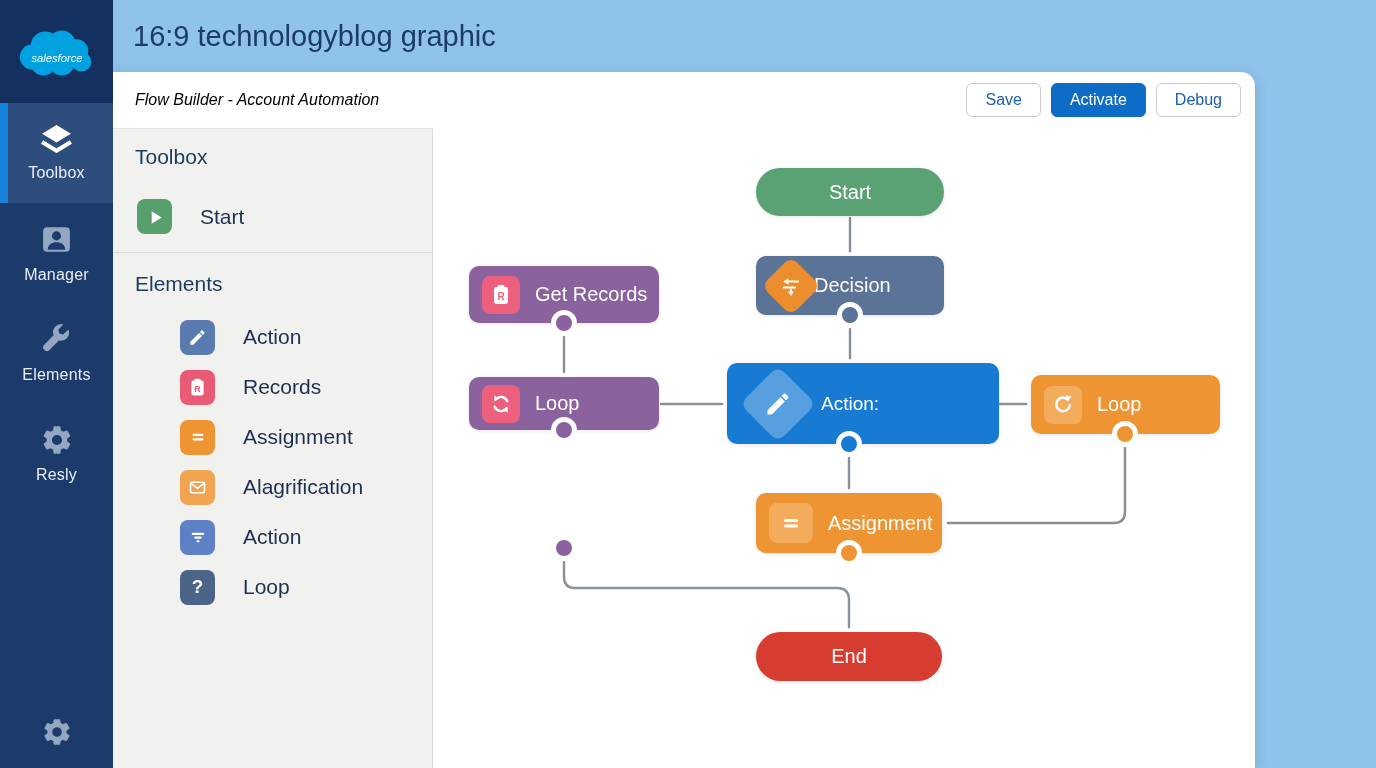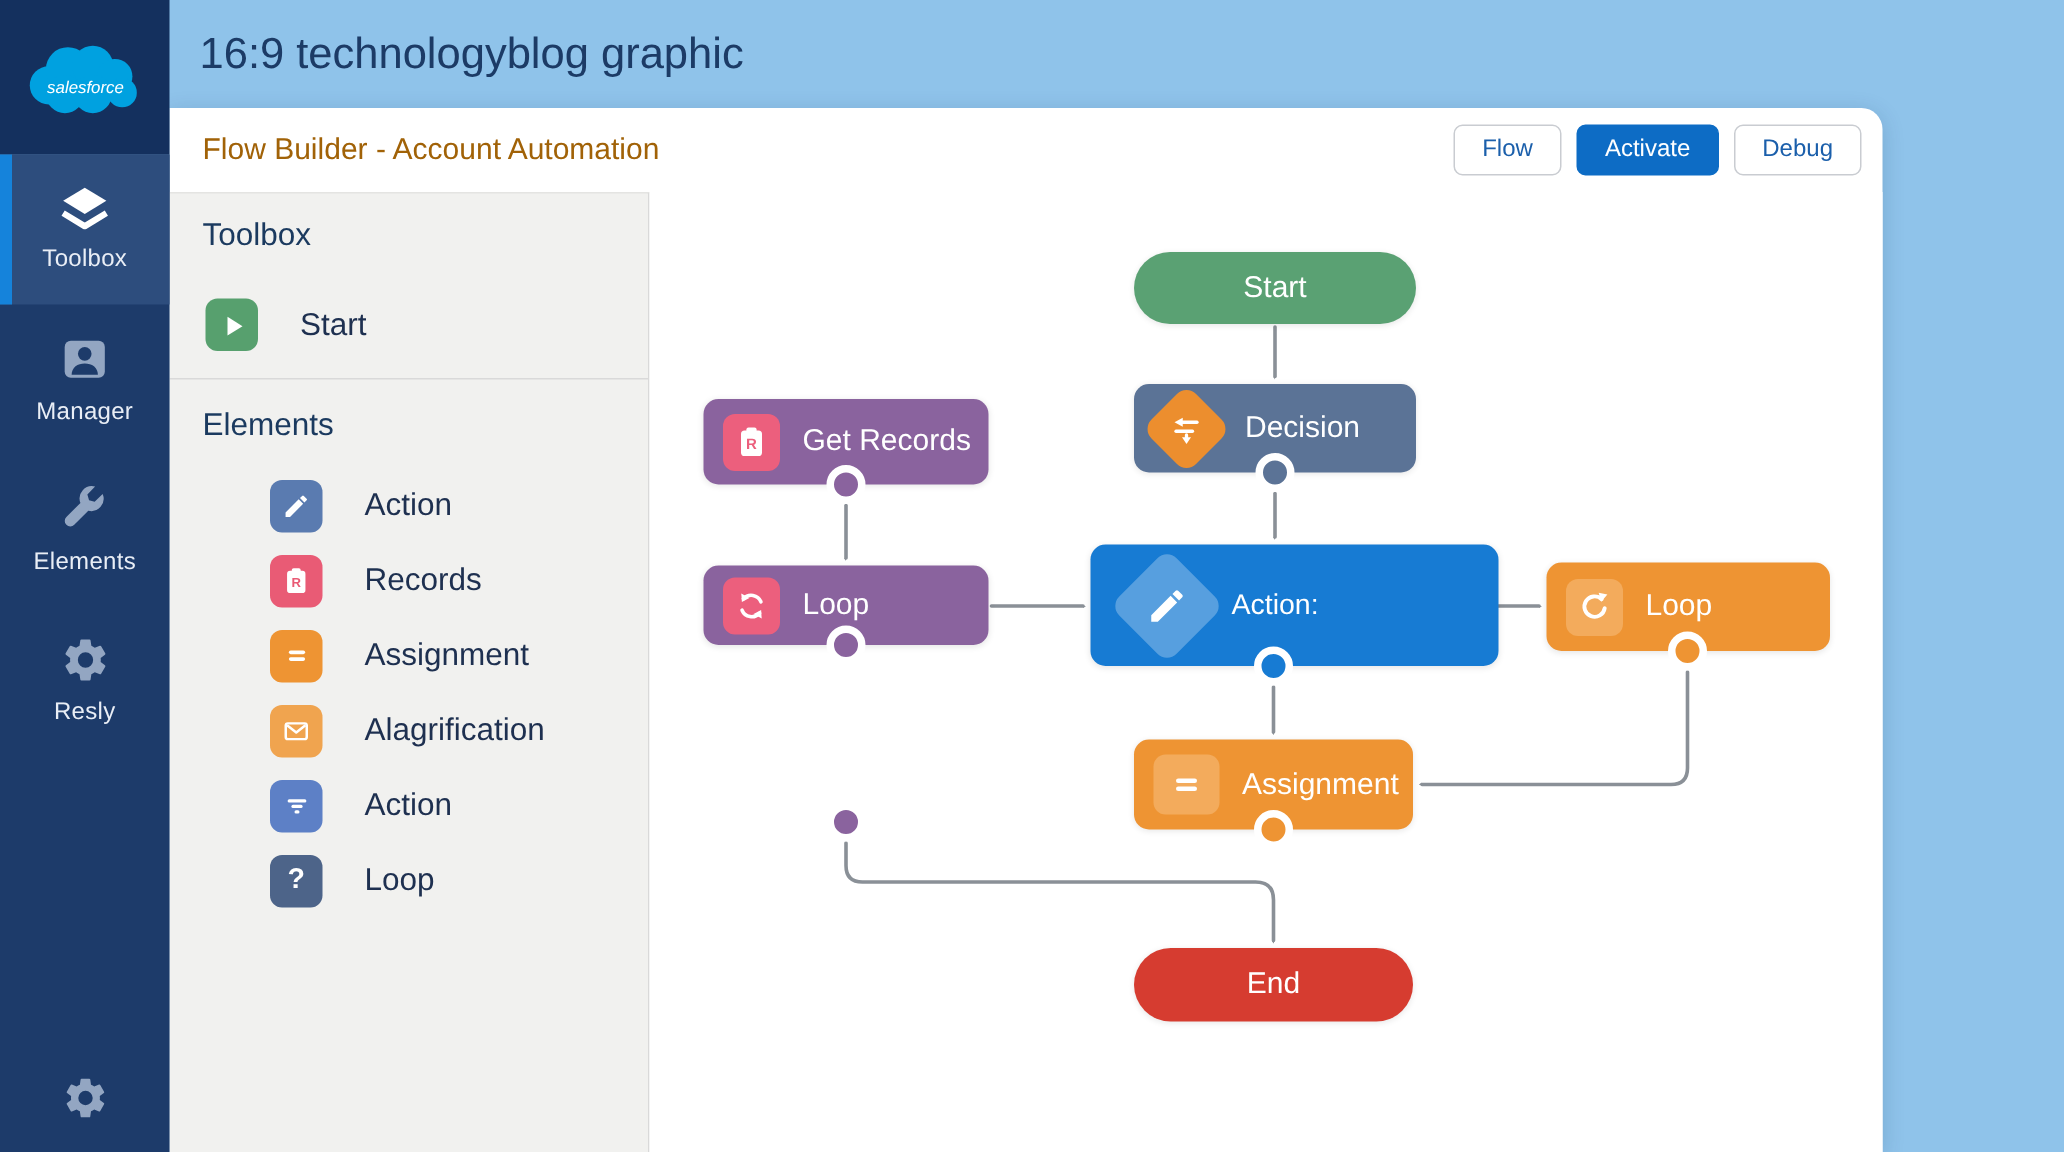--- a/index.html
+++ b/index.html
@@ -20,21 +20,21 @@
   .sidebar-gear{position:absolute;left:0;right:0;bottom:20px;display:flex;justify-content:center;}
 
   
   .page-title{position:absolute;left:133px;top:20px;font-size:29px;color:#1c3b66;z-index:2;}
 
   
   .app-panel{position:absolute;left:113px;top:72px;width:1142px;height:696px;background:#ffffff;
              border-top-right-radius:14px;box-shadow:0 3px 14px rgba(21,57,102,.18);z-index:4;
              display:flex;flex-direction:column;}
   .app-header{height:56px;display:flex;align-items:center;padding:0 14px 0 22px;flex:0 0 auto;}
-  .app-header .hdr-title{font-size:20px;color:#a16207;}
+  .app-header .hdr-title{font-size:16px;color:#000000;font-style:italic;}
   .hdr-buttons{margin-left:auto;display:flex;gap:10px;}
   .btn{height:34px;padding:0 18px;border-radius:6px;font-size:16px;font-family:inherit;cursor:pointer;
        border:1px solid #c9ccd1;background:#fff;color:#1b5fab;}
   .btn.primary{background:#0d6cc5;border-color:#0d6cc5;color:#fff;}
 
   .app-body{flex:1;display:flex;min-height:0;}
 
   
   .toolbox{width:320px;flex:0 0 320px;background:#f1f1ef;border-right:1px solid #d9d9d9;
            border-top:1px solid #e4e4e2;box-sizing:border-box;}
@@ -132,21 +132,21 @@
       <path fill="#93a6c2" d="M19.14 12.94a7 7 0 0 0 0-1.88l2.03-1.58a.5.5 0 0 0 .12-.64l-1.92-3.32a.5.5 0 0 0-.61-.22l-2.39.96a7.3 7.3 0 0 0-1.62-.94l-.36-2.54a.5.5 0 0 0-.5-.42h-3.84a.5.5 0 0 0-.5.42l-.36 2.54c-.59.24-1.13.56-1.62.94l-2.39-.96a.5.5 0 0 0-.61.22L2.65 8.84a.5.5 0 0 0 .12.64l2.03 1.58a7 7 0 0 0 0 1.88l-2.03 1.58a.5.5 0 0 0-.12.64l1.92 3.32c.14.24.42.34.61.22l2.39-.96c.49.38 1.03.7 1.62.94l.36 2.54a.5.5 0 0 0 .5.42h3.84a.5.5 0 0 0 .5-.42l.36-2.54c.59-.24 1.13-.56 1.62-.94l2.39.96c.23.09.5 0 .61-.22l1.92-3.32a.5.5 0 0 0-.12-.64l-2.03-1.58zM12 15.6a3.6 3.6 0 1 1 0-7.2 3.6 3.6 0 0 1 0 7.2z"></path>
     </svg>
   </div>
 </nav>
 
 <div class="app-panel">
 
   <div class="app-header">
     <span class="hdr-title">Flow Builder - Account Automation</span>
     <div class="hdr-buttons">
-      <button class="btn">Flow</button>
+      <button class="btn">Save</button>
       <button class="btn primary">Activate</button>
       <button class="btn">Debug</button>
     </div>
   </div>
 
   <div class="app-body">
 
     <aside class="toolbox">
       <div class="tb-head">Toolbox</div>
 
@@ -248,21 +248,21 @@
           <svg width="26" height="26" viewBox="0 0 26 26">
             <g stroke="#fff" stroke-width="2.2" stroke-linecap="round" fill="#fff">
               <line x1="9" y1="8.5" x2="20" y2="8.5"></line>
               <polygon points="5,8.5 10.5,5.5 10.5,11.5" stroke="none"></polygon>
               <line x1="6" y1="14.5" x2="17" y2="14.5"></line>
               <line x1="13" y1="17" x2="13" y2="19.5"></line>
               <polygon points="13,23 10,18.5 16,18.5" stroke="none"></polygon>
             </g>
           </svg>
         </span>
-        <span class="n-label" style="margin-left:18px">Decision</span>
+        <span class="n-label" style="margin-left:2px">Decision</span>
       </div>
 
       <div class="node" style="left:36px;top:138px;width:190px;height:57px;background:#8a639e">
         <span class="n-icon" style="background:#ec5f7d;color:#ec5f7d">
           <svg width="24" height="24" viewBox="0 0 24 24">
             <rect x="5" y="4" width="14" height="17" rx="2.4" fill="#fff"></rect>
             <rect x="8.6" y="2" width="6.8" height="4.4" rx="1.4" fill="#fff"></rect>
             <text x="12" y="16.6" text-anchor="middle" font-size="10" font-weight="bold" fill="currentColor" font-family="Liberation Sans, sans-serif">R</text>
           </svg>
         </span>

